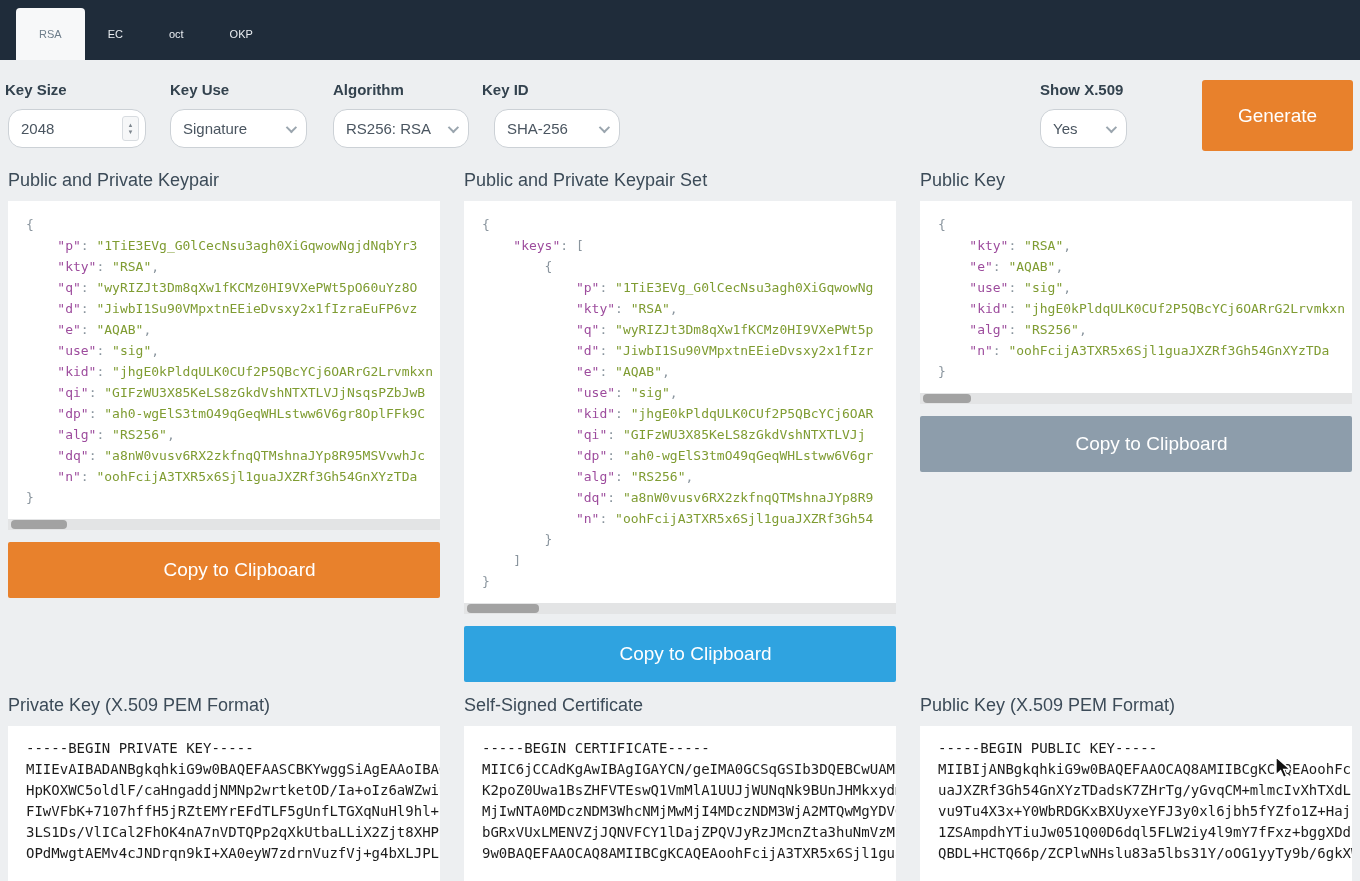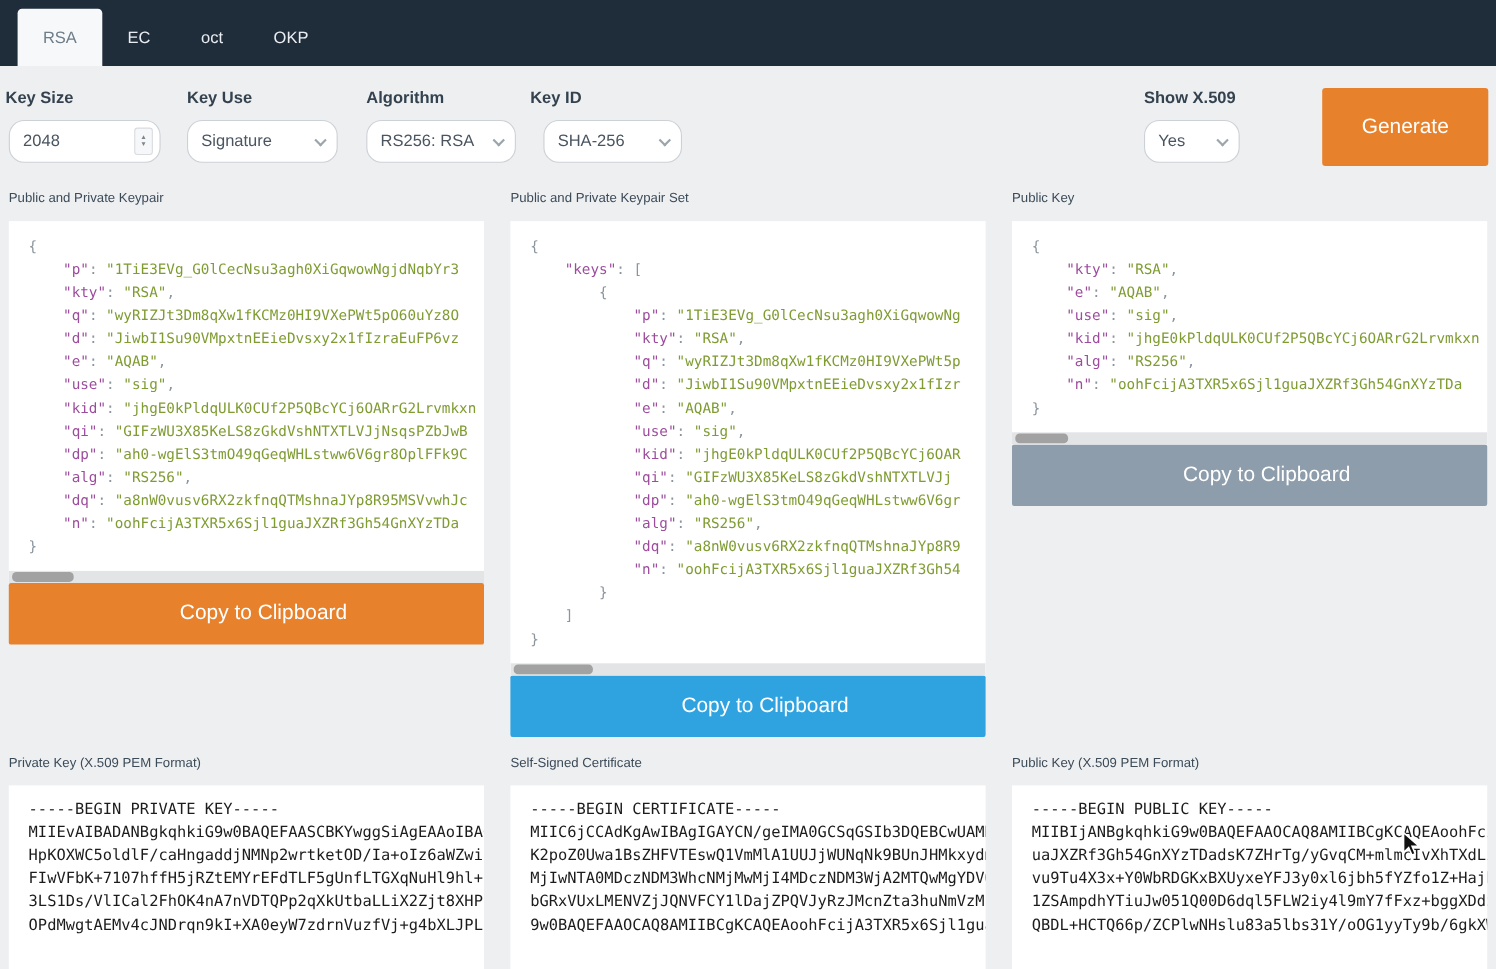--- a/index.html
+++ b/index.html
@@ -17,21 +17,21 @@
     background: #1f2c3a;
     display: flex;
     align-items: flex-end;
     padding-left: 16px;
   }
   .tab {
     height: 52px;
     display: flex;
     align-items: center;
     padding: 0 23px;
-    font-size: 15px;
+    font-size: 11px;
     color: #e9edf1;
     cursor: pointer;
     border-radius: 4px 4px 0 0;
   }
   .tab.active {
     background: #f7f8f9;
     color: #6e7d8a;
   }
 
   
@@ -92,21 +92,21 @@
 
   
   .cols {
     display: flex;
     gap: 24px;
     padding: 0 8px;
     align-items: flex-start;
   }
   .col { width: 432px; flex: none; }
   .panel-title {
-    font-size: 12px;
+    font-size: 18px;
     color: #3c4b58;
     line-height: 18px;
     margin-bottom: 12px;
   }
   .code-box {
     background: #fff;
     position: relative;
     overflow: hidden;
     padding: 13px 18px 22px 18px;
     font-family: "DejaVu Sans Mono", monospace;
@@ -130,20 +130,21 @@
     height: 9px;
     background: #a2a2a2;
     border-radius: 4px;
   }
   .w56 { width: 56px; } .w72 { width: 72px; } .w48 { width: 48px; }
 
   .copy-btn {
     display: block;
     width: 100%;
     height: 56px;
+    margin-top: 12px;
     border: none; border-radius: 2px;
     color: #fff;
     font-size: 19px;
     cursor: pointer;
     font-family: "Liberation Sans", sans-serif;
     padding-left: 31px;
   }
   .copy-orange { background: #e8812c; }
   .copy-blue   { background: #2fa3e0; }
   .copy-gray   { background: #8d9dab; }

